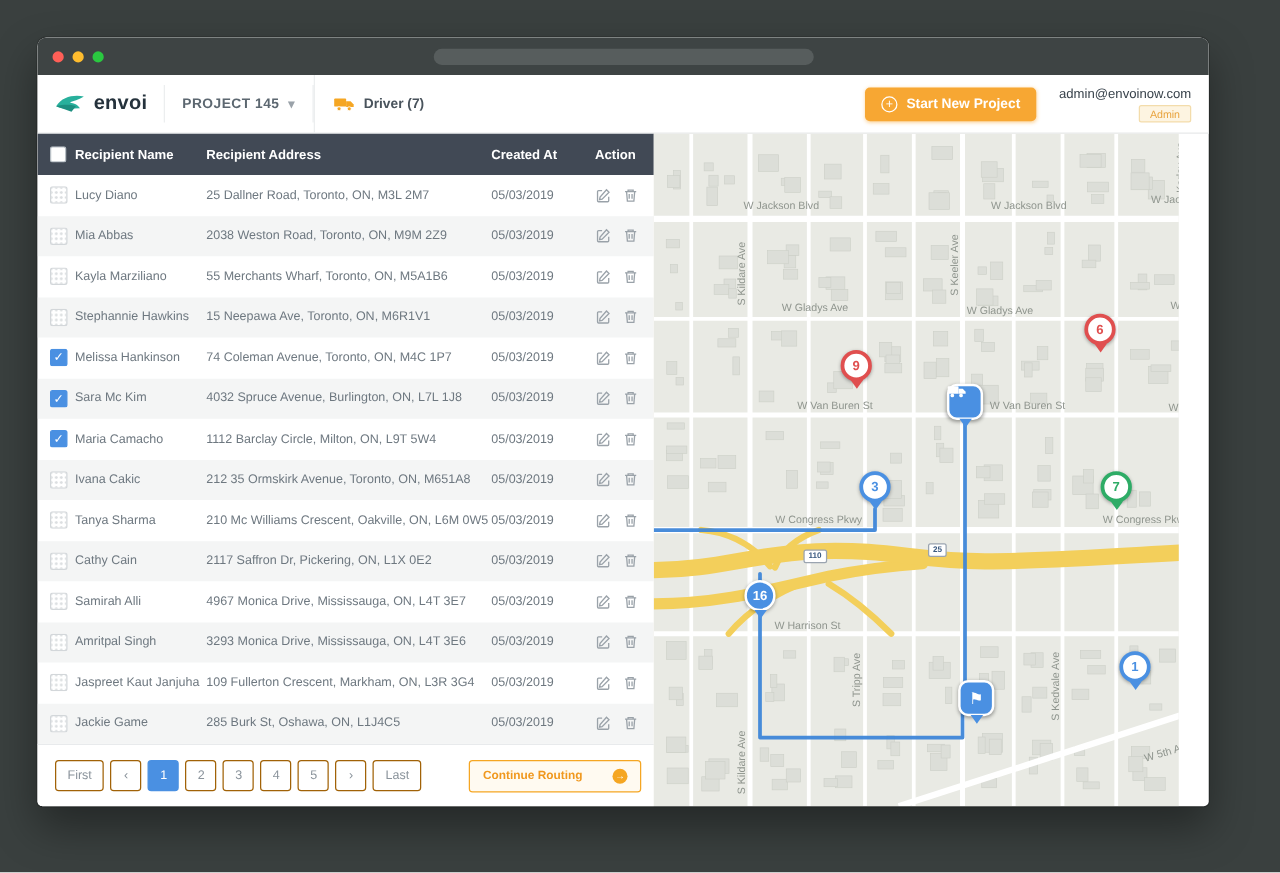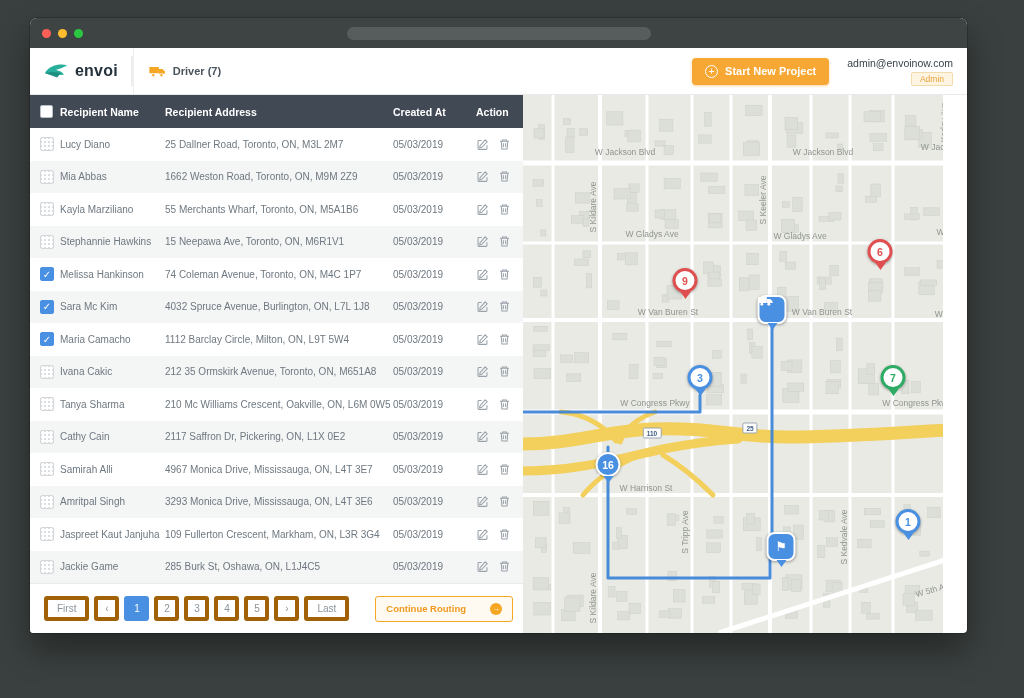--- a/index.html
+++ b/index.html
@@ -1,19 +1,19 @@
 <!DOCTYPE html>
 <html><head>
 <meta charset="utf-8">
 <style>
   * { margin:0; padding:0; box-sizing:border-box; }
   body { font-family:"Liberation Sans", sans-serif; }
   .stage { position:relative; width:1024px; height:698px; background:#3a403f; overflow:hidden; }
 
-  .window { position:absolute; left:30px; top:18px; width:937px; height:615px;
+  .window { position:absolute; left:30px; top:30px; width:937px; height:615px;
     border-radius:7px 7px 4px 4px; box-shadow:0 16px 34px rgba(0,0,0,.38), 0 0 0 1px rgba(0,0,0,.18);
     background:#fff; overflow:hidden; }
 
   
   .chrome { height:30px; background:#3e4444; display:flex; align-items:center; position:relative; }
   .lights { display:flex; gap:7px; padding-left:12px; }
   .light { width:9px; height:9px; border-radius:50%; display:inline-block; }
   .light.red{ background:#ff5f57; } .light.yellow{ background:#febc2e; } .light.green{ background:#2ac840; }
   .urlbar { position:absolute; left:50%; transform:translateX(-50%); top:9px; width:304px; height:13px;
     border-radius:7px; background:#575d5d; }
@@ -62,21 +62,21 @@
     justify-content:center; font-size:10px; }
   .rcb.unchecked { background:#fff; border:1px solid #d3d7da;
     background-image:radial-gradient(#dcdfe1 1px, transparent 1.2px); background-size:4px 4px;
     background-position:2px 2px; }
   .rcb.checked { background:#4a90e2; color:#fff; border:1px solid #4a90e2; }
 
   .icon-btn { color:#9aa2a9; display:inline-flex; cursor:pointer; }
 
   .tfoot { display:flex; align-items:center; height:50px; flex:0 0 50px; padding:0 10px 0 14px;
     border-top:1px solid #e8eaec; background:#fff; }
-  .pg-btn { height:25px; min-width:25px; padding:0 4px; background:#fff; border:4px solid #a16207;
+  .pg-btn { height:25px; min-width:25px; padding:0 4px; background:#fff; border:1px solid #a16207;
     border-radius:3px; color:#8a939b; font-size:10px; font-family:inherit; display:inline-flex;
     align-items:center; justify-content:center; margin-right:5px; cursor:pointer; }
   .pg-btn.wide { padding:0 9px; }
   .pg-btn.active { background:#4a90e2; border-color:#4a90e2; color:#fff; }
   .pages { display:inline-flex; }
   .continue-btn { margin-left:auto; height:26px; background:#fffaf1; border:1px solid #f5a623; color:#f0981f;
     border-radius:3px; font-size:9.5px; font-weight:700; font-family:inherit; display:inline-flex;
     align-items:center; gap:24px; padding:0 10px; cursor:pointer; }
   .arrow { width:12px; height:12px; border-radius:50%; background:#f5a623; color:#fff; font-size:8px;
     line-height:12px; text-align:center; }
@@ -124,20 +124,24 @@
       <div class="logo">
         <span style="display:inline-flex;">
           <svg width="26" height="19" viewBox="0 0 32 24">
             <path d="M2 14 C8 4 20 2 30 4 C24 8 20 8 16 10 C20 11 24 12 26 16 C18 16 10 18 2 14z" fill="#28b09c"></path>
             <path d="M2 14 C10 12 16 12 22 14 L17.5 19.5z" fill="#1d8f80"></path>
           </svg>
         </span>
         <span class="logo-text">envoi</span>
       </div>
       <div class="hdiv"></div>
+      <div class="project-select">
+        <span>PROJECT 145</span>
+        <span class="chev">▾</span>
+      </div>
       <div class="hdiv"></div>
       <div class="tab">
         <span style="display:inline-flex;">
           <svg width="17" height="13" viewBox="0 0 24 18">
             <rect x="0.5" y="2.5" width="13.5" height="9" rx="1" fill="#f5a623"></rect>
             <path d="M14 5.5h5l3.5 3.5v3h-8.5z" fill="#f5a623"></path>
             <circle cx="6" cy="14" r="2.3" fill="#f5a623" stroke="#fff" stroke-width="1"></circle>
             <circle cx="17.5" cy="14" r="2.3" fill="#f5a623" stroke="#fff" stroke-width="1"></circle>
           </svg>
         </span>
@@ -190,21 +194,21 @@
         </svg>
       </span>
     </div>
   </div>
 
   <div class="trow">
     <div class="cell cb">
                 <span class="rcb unchecked"></span>
               </div>
     <div class="cell name">Mia Abbas</div>
-    <div class="cell addr">1662 Weston Road, Toronto, ON, M9M 2Z9</div>
+    <div class="cell addr">2038 Weston Road, Toronto, ON, M9M 2Z9</div>
     <div class="cell created">05/03/2019</div>
     <div class="cell action">
       <span class="icon-btn">
         <svg width="13" height="13" viewBox="0 0 16 16" fill="none" stroke="currentColor" stroke-width="1.3">
           <path d="M13.5 9v4a1 1 0 0 1-1 1h-9a1 1 0 0 1-1-1v-9a1 1 0 0 1 1-1H7"></path>
           <path d="M11.3 2.2l2.5 2.5L7 11.5 4.5 12 5 9.5z"></path>
         </svg>
       </span>
       <span class="icon-btn">
         <svg width="13" height="13" viewBox="0 0 16 16" fill="none" stroke="currentColor" stroke-width="1.3">

